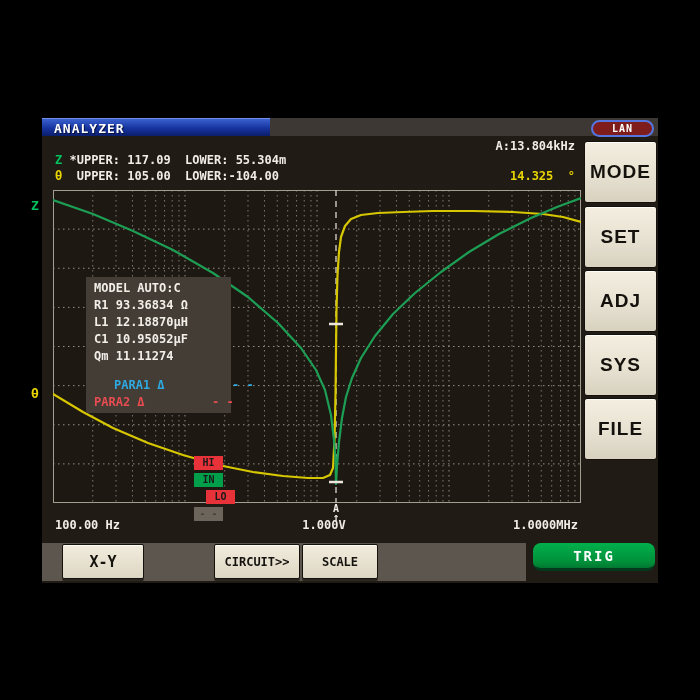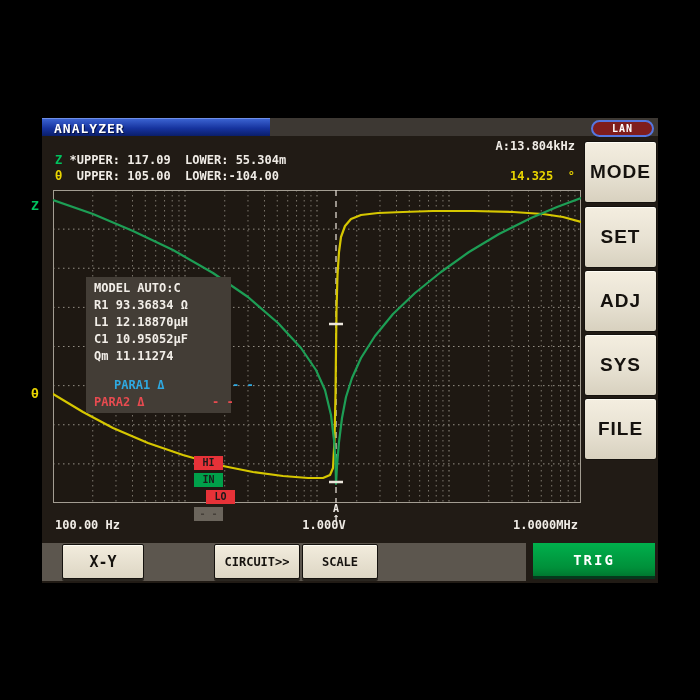--- a/index.html
+++ b/index.html
@@ -69,23 +69,23 @@
   
   .bottom-band{position:absolute;left:0;top:425px;width:484px;height:38px;background:#5c564e;}
   .soft-btn{position:absolute;top:1px;height:35px;background:linear-gradient(180deg,#f2ecdd,#ddd6c4);
             border:1px solid #15120e;border-radius:2px;box-sizing:border-box;color:#15120e;
             display:flex;align-items:center;justify-content:center;font-weight:bold;
             box-shadow:inset 0 1px 0 #fffdf5, 0 2px 0 #2a2620;}
   .btn-xy{left:20px;width:82px;font-size:15px;}
   .btn-cursor{left:86px;width:84px;font-size:11px;}
   .btn-circuit{left:172px;width:86px;font-size:12px;}
   .btn-scale{left:260px;width:76px;font-size:12px;}
-  .trig-btn{position:absolute;left:491px;top:425px;width:122px;height:36px;
+  .trig-btn{position:absolute;left:491px;top:425px;width:122px;height:28px;
             background:linear-gradient(180deg,#00b04c,#00903a 75%,#007830);
-            border-radius:0;border-bottom:3px solid #05381c;box-sizing:border-box;
+            border-radius:8px;border-bottom:3px solid #05381c;box-sizing:border-box;
             color:#fff;font-size:14px;font-weight:bold;letter-spacing:2px;
             display:flex;align-items:center;justify-content:center;}
 </style>
 </head>
 <body>
 
 <div class="page">
   <div class="screen">
 
     <div class="top-strip">

